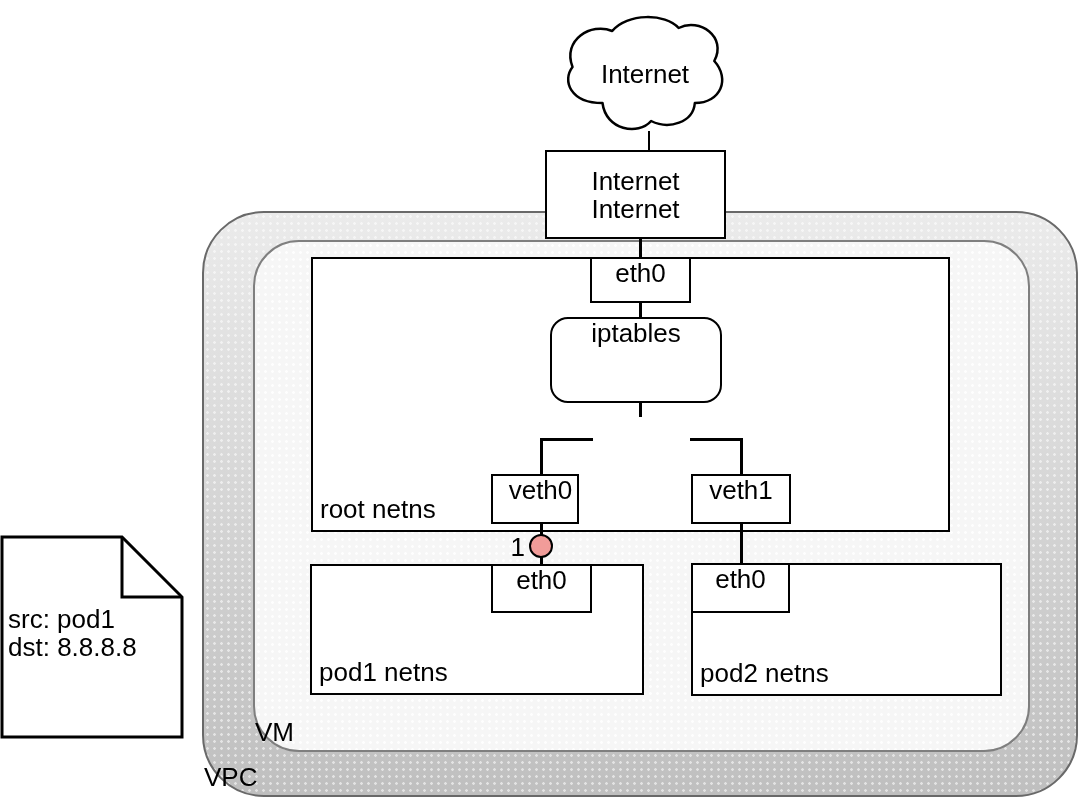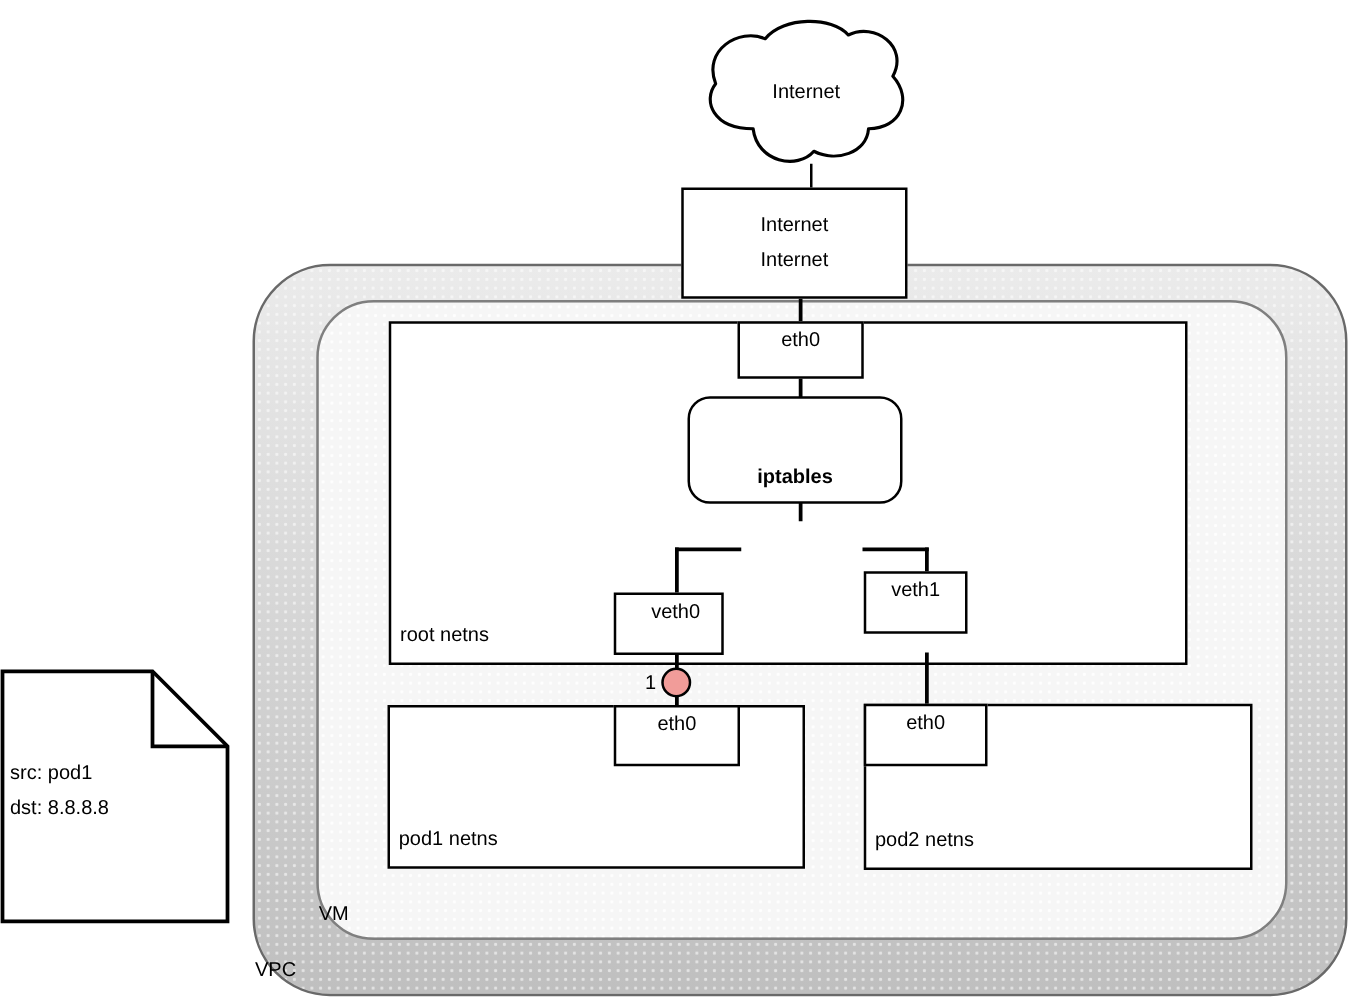--- a/index.html
+++ b/index.html
@@ -9,21 +9,21 @@
     color: #000;
     -webkit-font-smoothing: antialiased;
   }
   #canvas {
     position: relative;
     width: 1080px;
     height: 802px;
     background: var(--canvas-bg, #fff);
     overflow: hidden;
   }
-  .lbl { font-size: 16px; line-height: 28px; white-space: nowrap; }
+  .lbl { font-size: 26px; line-height: 28px; white-space: nowrap; }
 
   
   .vpc {
     position: absolute; left: 202px; top: 211px; width: 876px; height: 586px;
     border: 2.5px solid var(--vpc-border, #696969);
     border-radius: 62px;
     background-image:
       radial-gradient(rgba(255,255,255,0.55) 1px, transparent 1.6px),
       linear-gradient(var(--vpc-top, #ebebeb), var(--vpc-bottom, #bfbfbf));
     background-size: 7px 7px, 100% 100%;
@@ -53,21 +53,21 @@
   .corner-label { position: absolute; left: 7px; bottom: 7px; }
 
   
   .node {
     position: absolute;
     background: var(--node-fill, #fff);
     border: 2.5px solid var(--node-border, #000);
     display: flex; align-items: flex-start; justify-content: center;
     z-index: 4;
   }
-  .node.valign-bottom { align-items: flex-end; padding-bottom: 5px; font-weight: bold; }
+  .node.valign-bottom { align-items: flex-start; padding-bottom: 5px; }
 
   
   .edge { position: absolute; background: var(--edge, #000); z-index: 3; }
   .edge.v { width: 2.5px; }
   .edge.h { height: 2.5px; }
 
   .cloud-svg { position: absolute; left: 557px; top: 10px; z-index: 4; }
   .cloud-label {
     position: absolute; left: 557px; top: 60px; width: 176px;
     text-align: center; z-index: 5;
@@ -146,21 +146,21 @@
 
   <div class="node lbl valign-bottom" style="left:550px; top:317px; width:172px; height:86px; border-radius:18px;">
     <span>iptables</span>
   </div>
 
 
   <div class="node lbl" style="left:491px; top:474px; width:88px; height:50px;padding-left:11px;">
     <span>veth0</span>
   </div>
 
-  <div class="node lbl" style="left:691px; top:457px; width:83px; height:50px;">
+  <div class="node lbl" style="left:691px; top:474px; width:100px; height:50px;">
     <span>veth1</span>
   </div>
 
   <div class="marker-num lbl">1</div>
   <div class="marker-dot"></div>
 
   <div class="group" style="left:310px; top:564px; width:334px; height:131px;">
     <div class="corner-label lbl">pod1 netns</div>
   </div>
   <div class="node lbl" style="left:491px; top:564px; width:101px; height:49px;">

